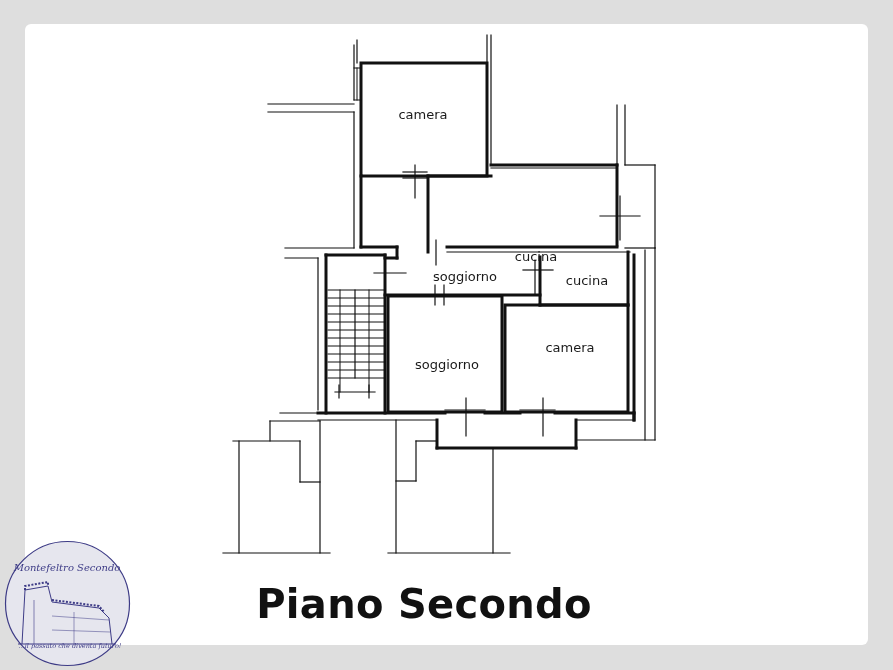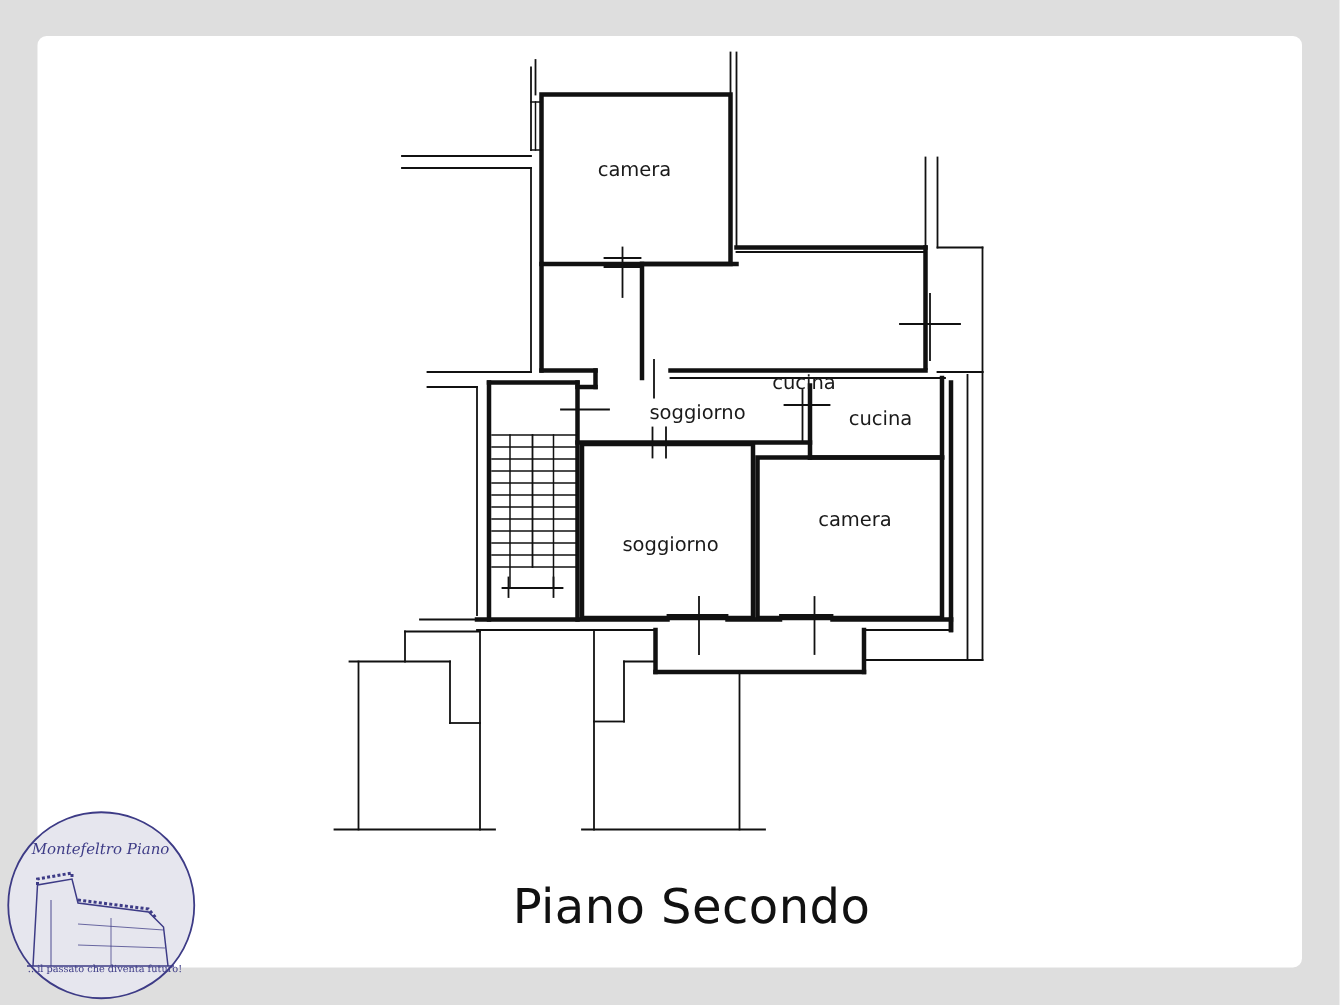--- a/index.html
+++ b/index.html
@@ -1,23 +1,23 @@
 <!DOCTYPE html>
 <html><head>
 <meta charset="utf-8">
 <style>
   html, body { margin:0; padding:0; }
   body { width:893px; height:670px; background:#dedede; position:relative; overflow:hidden; font-family:"DejaVu Sans", sans-serif; }
   .card { position:absolute; left:25px; top:24px; width:843px; height:621px; background:#ffffff; border-radius:6px; }
   .plan { position:absolute; left:0; top:0; width:893px; height:670px; }
   .room-label { position:absolute; font-family:"DejaVu Sans", sans-serif; font-size:13px; color:#1a1a1a; white-space:nowrap; transform:translate(-50%,-50%); }
-  .title { position:absolute; left:461px; top:604px; transform:translate(-50%,-50%); font-family:"DejaVu Sans", sans-serif; font-weight:normal; font-size:32px; color:#111; white-space:nowrap; letter-spacing:0.3px; }
+  .title { position:absolute; left:424px; top:604px; transform:translate(-50%,-50%); font-family:"DejaVu Sans", sans-serif; font-weight:bold; font-size:40px; color:#111; white-space:nowrap; letter-spacing:0.3px; }
   .logo { position:absolute; left:4px; top:540px; width:127px; height:127px; }
   .logo-top { position:absolute; left:67px; top:567px; transform:translate(-50%,-50%); font-family:"DejaVu Serif", serif; font-style:italic; font-size:10px; color:#3d3b86; white-space:nowrap; }
-  .logo-bottom { position:absolute; left:70px; top:646px; transform:translate(-50%,-50%); font-family:"DejaVu Serif", serif; font-size:6.5px; color:#3d3b86; white-space:nowrap; }
+  .logo-bottom { position:absolute; left:70px; top:646px; transform:translate(-50%,-50%); font-family:"DejaVu Serif", serif; font-style:italic; font-size:6.5px; color:#3d3b86; white-space:nowrap; }
 </style>
 </head>
 <body>
 
 <div class="card"></div>
 
 <svg class="plan" viewBox="0 0 893 670" xmlns="http://www.w3.org/2000/svg">
   <g fill="none" stroke="#111" stroke-linecap="square">
 
     <g stroke-width="3">
@@ -181,14 +181,14 @@
     <path d="M18 104 L21 50 L44 46 L48 62 L95 68 L105 78 L108 104"></path>
     <path d="M21 50 L21 46 L44 42 L44 46" stroke-width="2" stroke-dasharray="2 1.5"></path>
     <path d="M48 60 L95 66 L100 72" stroke-width="2" stroke-dasharray="2 1.5"></path>
     <line x1="30" y1="60" x2="30" y2="104" stroke-width="0.6"></line>
     <line x1="48" y1="76" x2="105" y2="80" stroke-width="0.5"></line>
     <line x1="48" y1="90" x2="106" y2="92" stroke-width="0.5"></line>
     <line x1="70" y1="72" x2="70" y2="104" stroke-width="0.5"></line>
     <line x1="14" y1="104" x2="112" y2="104"></line>
   </g>
 </svg>
-<div class="logo-top">Montefeltro Piano</div>
+<div class="logo-top">Montefeltro Secondo</div>
 <div class="logo-bottom">...il passato che diventa futuro!</div>
 
 </body></html>

